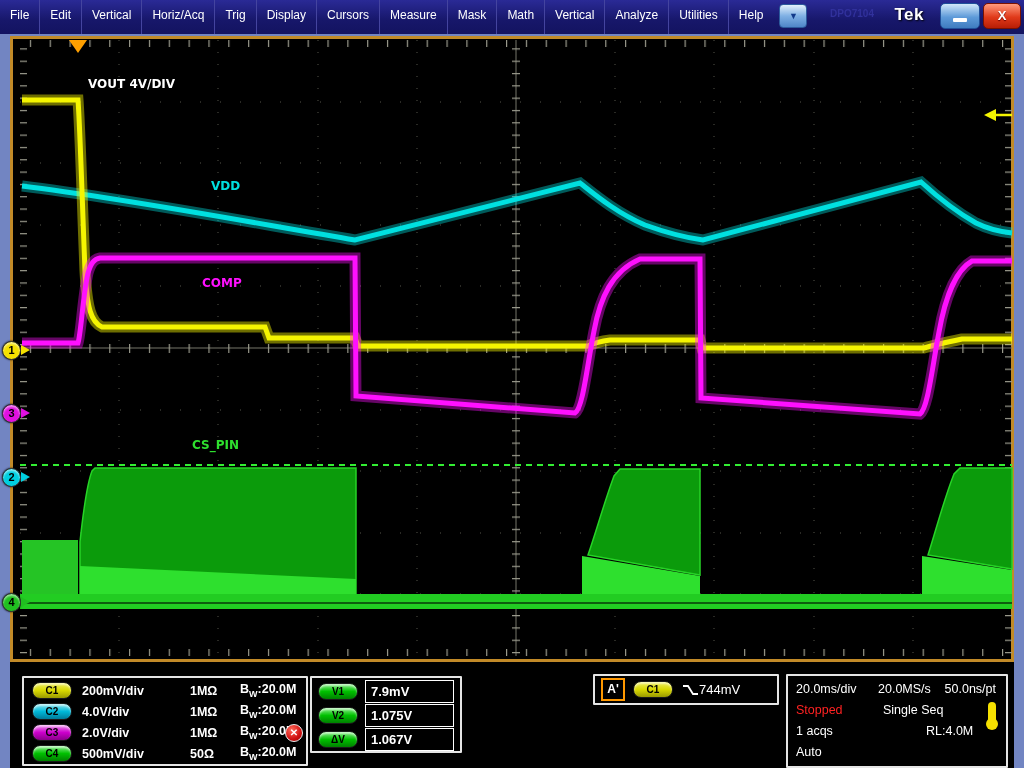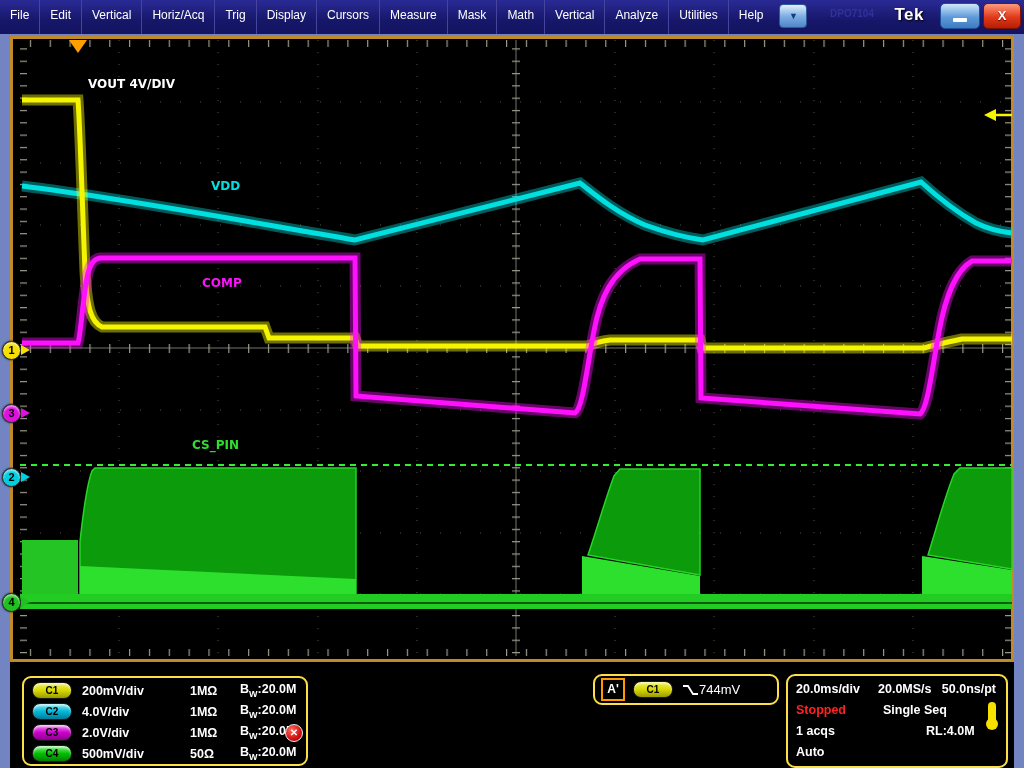--- a/index.html
+++ b/index.html
@@ -25,42 +25,42 @@
   
   .scope{position:absolute;left:10px;top:36px;width:1004px;height:626px;}
   .trace-label{position:absolute;font-family:"DejaVu Sans",sans-serif;font-size:12px;font-weight:bold;}
   .chmarker{position:absolute;left:2px;width:17px;height:17px;border-radius:50%;
     color:#000;font-weight:bold;font-size:11px;text-align:center;line-height:17px;
     border:1px solid #333;box-shadow:inset 0 2px 2px rgba(255,255,255,.55), 0 0 2px #000;}
   .charrow{position:absolute;left:21px;width:0;height:0;
     border-top:5px solid transparent;border-bottom:5px solid transparent;}
   
   .bottombar{position:absolute;left:10px;top:662px;width:1004px;height:106px;background:#000;color:#fff;}
-  .panel{position:absolute;background:#000;border:2px solid #fde047;border-radius:9px;}
+  .panel{position:absolute;background:#000;border:2px solid #e5e5e5;border-radius:1px;}
   .pill{display:inline-block;width:38px;height:15px;border-radius:8px;border:1px solid #1a1a1a;
     color:#000;font-size:10px;font-weight:bold;text-align:center;line-height:15px;
     box-shadow:inset 0 2px 2px rgba(255,255,255,.55);}
   .pill-c1{background:linear-gradient(#f0f060,#d8d800 50%,#9a9a00);}
   .pill-c2{background:linear-gradient(#8ae6f0,#00b8d8 50%,#007c9a);}
   .pill-c3{background:linear-gradient(#f08af0,#cc00cc 50%,#8a008a);}
   .pill-c4{background:linear-gradient(#8af08a,#00c000 50%,#008000);}
   .ch-row{display:flex;align-items:center;height:21px;padding:0 6px 0 8px;font-size:12.5px;font-weight:bold;}
   .ch-scale{margin-left:10px;width:108px;}
   .ch-imped{width:50px;}
   sub{font-size:9px;}
   .err-icon{position:absolute;right:3px;top:46px;width:16px;height:16px;border-radius:50%;
     background:radial-gradient(circle at 35% 30%,#ff6a5a,#d01010 60%,#8a0000);border:1px solid #eee;
     color:#fff;font-size:10px;font-weight:bold;text-align:center;line-height:16px;}
   .cur-row{display:flex;align-items:center;height:23px;margin-top:1px;}
   .cur-cell{flex:1;border:1px solid #fff;height:21px;line-height:21px;padding-left:5px;
     font-size:13px;font-weight:bold;margin-left:7px;background:#000;}
   .trig-panel{display:flex;align-items:center;}
   .trig-a{width:20px;height:19px;border:2px solid #ff9800;background:#000;color:#fff;
     font-weight:bold;font-size:12px;text-align:center;line-height:19px;margin-left:6px;}
-  .acq-panel span{position:absolute;font-size:12.5px;font-weight:bold;white-space:nowrap;}
+  .acq-panel span{position:absolute;font-size:12.5px;font-weight:normal;white-space:nowrap;}
   .thermo{position:absolute;right:10px;top:26px;width:8px;height:20px;background:#f5e000;
     border-radius:4px 4px 0 0;}
   .thermo:after{content:"";position:absolute;left:-2px;top:16px;width:12px;height:12px;
     border-radius:50%;background:#f5e000;}
 </style>
 </head>
 <body>
 
 <div class="titlebar">
   <div class="menu-item">File</div>
@@ -205,20 +205,34 @@
     </div>
     <div class="ch-row">
       <span class="pill pill-c4">C4</span>
       <span class="ch-scale">500mV/div</span>
       <span class="ch-imped">50Ω</span>
       <span><span>B</span><sub>W</sub><span>:20.0M</span></span>
     </div>
     <div class="err-icon">✕</div>
   </div>
 
+  <div class="panel" style="left:300px;top:14px;width:136px;height:72px;padding:1px 6px 0 6px">
+    <div class="cur-row">
+      <span class="pill pill-c4">V1</span>
+      <span class="cur-cell">7.9mV</span>
+    </div>
+    <div class="cur-row">
+      <span class="pill pill-c4">V2</span>
+      <span class="cur-cell">1.075V</span>
+    </div>
+    <div class="cur-row">
+      <span class="pill pill-c4">ΔV</span>
+      <span class="cur-cell">1.067V</span>
+    </div>
+  </div>
 
   <div class="panel trig-panel" style="left:583px;top:12px;width:182px;height:27px">
     <span class="trig-a">A'</span>
     <span class="pill pill-c1" style="margin-left:8px">C1</span>
     <svg width="18" height="14" style="margin-left:8px">
       <path d="M2 3 H7 L12 11 H17" stroke="#fff" fill="none" stroke-width="1.8"></path>
     </svg>
     <span style="margin-left:0;font-size:13px;font-weight:normal">744mV</span>
   </div>
 

